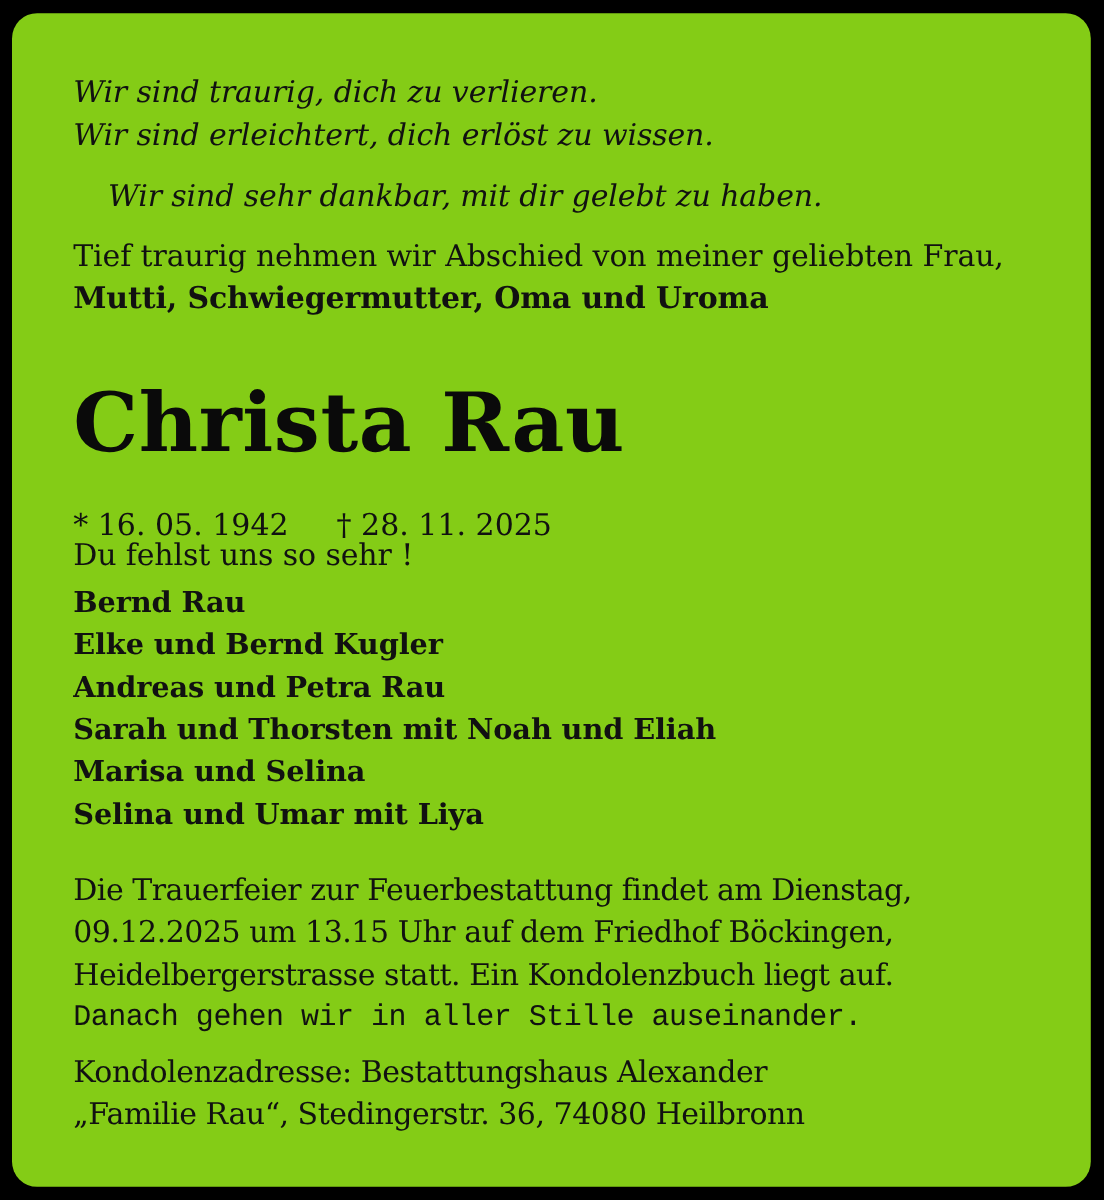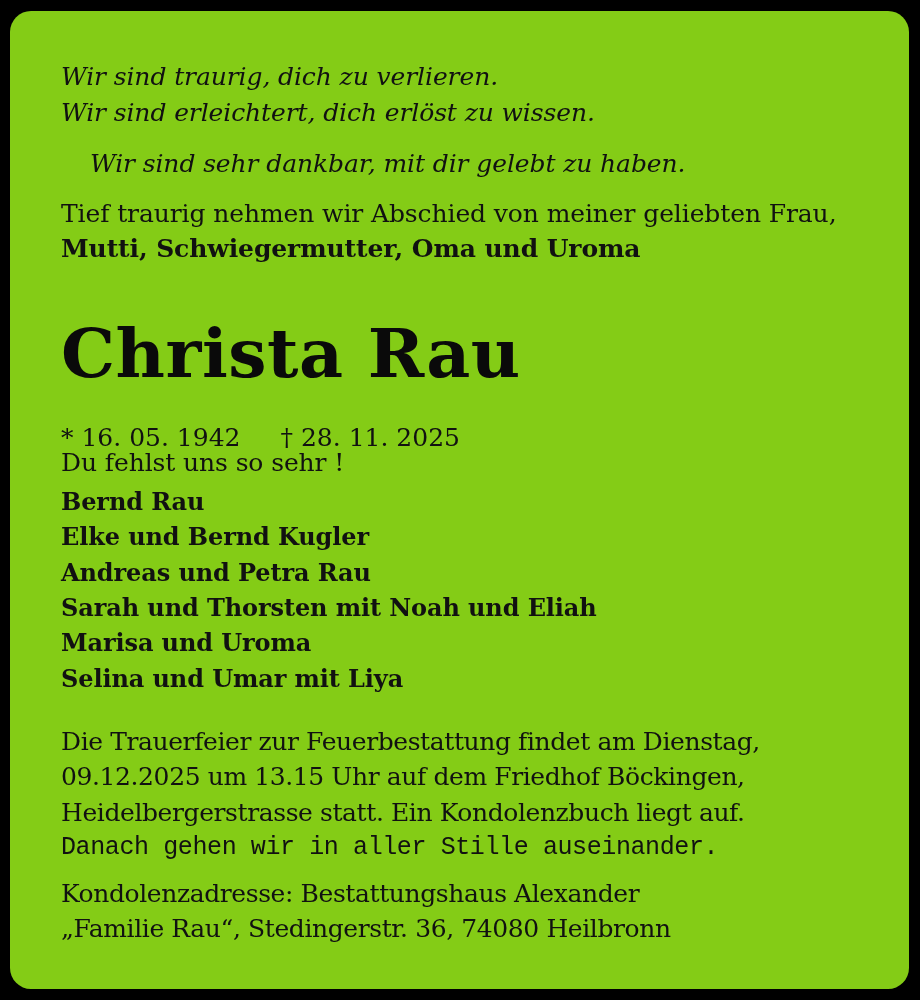--- a/index.html
+++ b/index.html
@@ -96,21 +96,21 @@
       <span>* 16. 05. 1942</span><span class="death">† 28. 11. 2025</span>
     </div>
 
     <div class="line" style="top:437px;text-align:right;">Du fehlst uns so sehr !</div>
 
     <div>
       <div class="line mourner" style="top:476px;">Bernd Rau</div>
       <div class="line mourner" style="top:511px;">Elke und Bernd Kugler</div>
       <div class="line mourner" style="top:547px;">Andreas und Petra Rau</div>
       <div class="line mourner" style="top:582px;">Sarah und Thorsten mit Noah und Eliah</div>
-      <div class="line mourner" style="top:617px;">Marisa und Uroma</div>
+      <div class="line mourner" style="top:617px;">Marisa und Selina</div>
       <div class="line mourner" style="top:653px;">Selina und Umar mit Liya</div>
     </div>
 
     <div>
       <div class="line narrow" style="top:716px;">Die Trauerfeier zur Feuerbestattung findet am Dienstag,</div>
       <div class="line narrow" style="top:751px;">09.12.2025 um 13.15 Uhr auf dem Friedhof Böckingen,</div>
       <div class="line narrow" style="top:787px;">Heidelbergerstrasse statt. Ein Kondolenzbuch liegt auf.</div>
       <div class="line narrow" style="top:822px;font-family:Liberation Mono, monospace;">Danach gehen wir in aller Stille auseinander.</div>
     </div>
 

